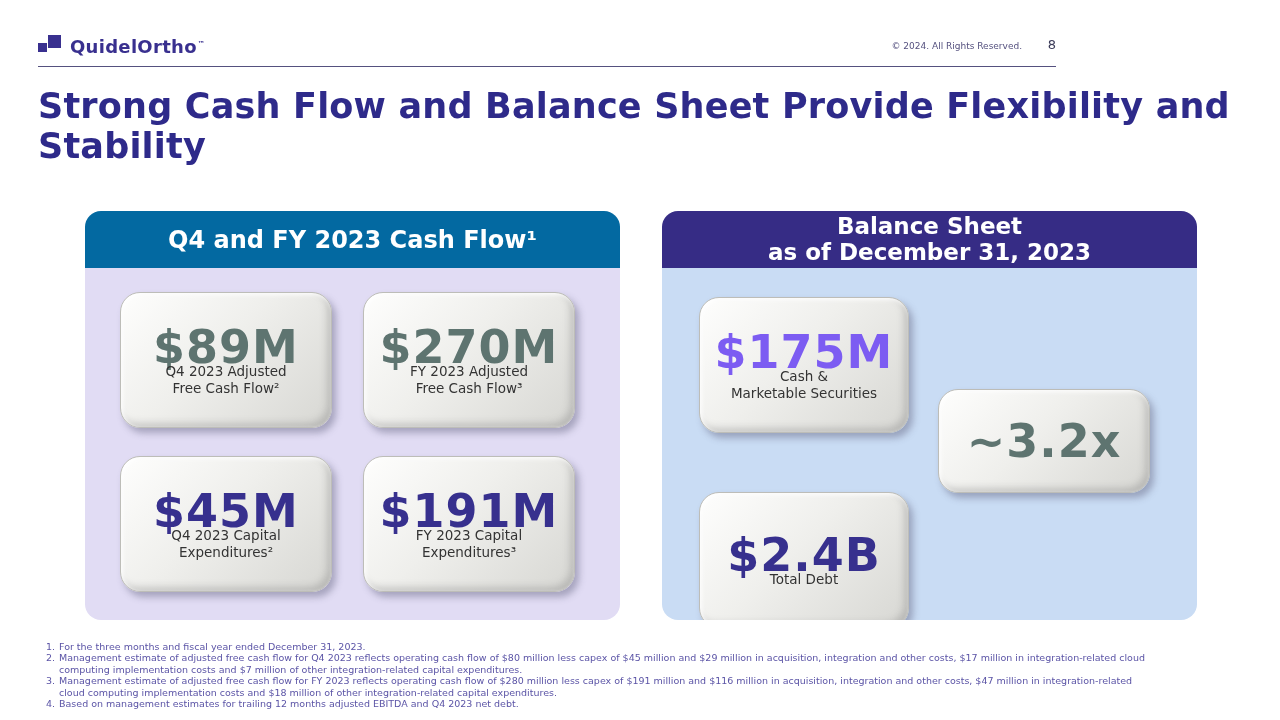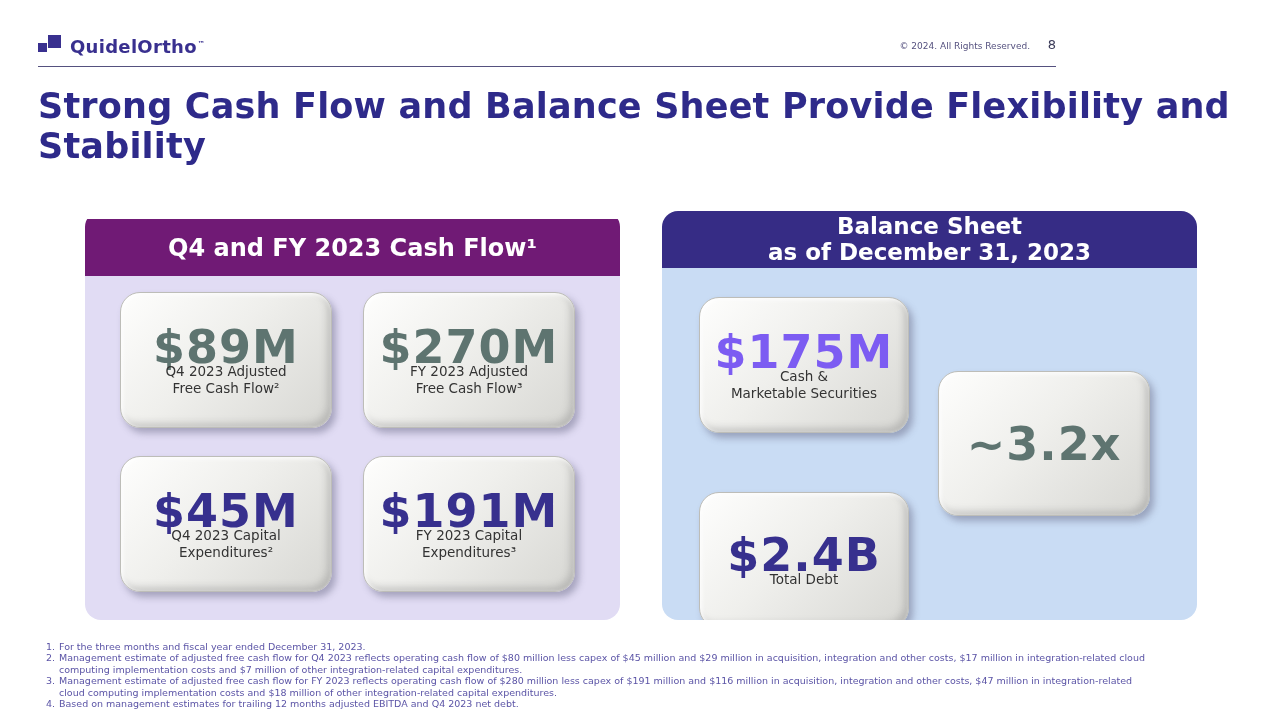--- a/index.html
+++ b/index.html
@@ -5,33 +5,33 @@
   * { margin: 0; padding: 0; box-sizing: border-box; }
   html, body { width: 1280px; height: 720px; background: #ffffff; overflow: hidden; }
   body { font-family: "DejaVu Sans", "Liberation Sans", sans-serif; position: relative; }
 
   
   .top-bar { position: absolute; left: 0; top: 0; width: 1094px; height: 70px; }
   .logo { position: absolute; left: 38px; top: 33px; display: flex; align-items: flex-start; }
   .logo-mark { width: 24px; height: 22px; margin-right: 8px; margin-top: 1px; }
   .logo-word { font-size: 18px; font-weight: 600; color: #39308f; letter-spacing: 0.3px; line-height: 22px; }
   .logo-tm { font-size: 7px; color: #39308f; vertical-align: super; margin-left: 1px; }
-  .copyright { position: absolute; right: 64px; top: 41px; font-size: 9px; color: #55517f; }
+  .copyright { position: absolute; right: 72px; top: 41px; font-size: 9px; color: #55517f; }
   .page-number { position: absolute; right: 38px; top: 37px; font-size: 13px; color: #3a3a58; }
   .header-rule { position: absolute; left: 38px; right: 38px; top: 66px; border-top: 1.6px solid #55517f; }
 
   
   .slide-title { position: absolute; left: 38px; top: 86px; font-size: 35px; font-weight: bold; color: #2e2a8a; letter-spacing: 0.2px; }
 
   
   .panel { position: absolute; top: 211px; width: 535px; height: 409px; border-radius: 16px; overflow: hidden; }
   .panel-left  { left: 85px; }
   .panel-right { left: 662px; }
   .panel-header { height: 57px; display: flex; align-items: center; justify-content: center; color: #ffffff; font-weight: bold; text-align: center; }
-  .panel-left  .panel-header { background: #701a75; font-size: 24px; margin-top: 8px; }
+  .panel-left  .panel-header { background: #0369a1; font-size: 24px; }
   .panel-right .panel-header { background: #362c85; font-size: 23px; line-height: 1.12; white-space: pre-line; }
   .panel-left  .panel-body { height: 352px; background: #e1dcf4; }
   .panel-right .panel-body { height: 352px; background: #c9dcf4; }
 
   
   .metric-card {
     position: absolute;
     border-radius: 20px;
     background: linear-gradient(135deg, #fefefd 0%, #efefec 45%, #d7d7d3 100%);
     border: 1px solid #bdbdb8;
@@ -44,21 +44,21 @@
   .metric-value { font-weight: bold; font-size: 46px; line-height: 1; letter-spacing: 1px; }
   .metric-label { font-size: 13.5px; color: #333333; line-height: 1.2; white-space: pre-line; margin-top: -7px; }
 
   
   .card-q4fcf  { left: 35px;  top: 81px;  width: 212px; height: 136px; }
   .card-fyfcf  { left: 278px; top: 81px;  width: 212px; height: 136px; }
   .card-q4capx { left: 35px;  top: 245px; width: 212px; height: 136px; }
   .card-fycapx { left: 278px; top: 245px; width: 212px; height: 136px; }
   
   .card-cash   { left: 37px;  top: 86px;  width: 210px; height: 136px; }
-  .card-ratio  { left: 276px; top: 160px; width: 212px; height: 145px; }
+  .card-ratio  { left: 276px; top: 178px; width: 212px; height: 104px; }
   .card-debt   { left: 37px;  top: 245px; width: 210px; height: 136px; margin-top: 36px; }
 
   
   .footnotes { position: absolute; left: 46px; top: 641px; width: 1100px; color: #5b54a6; font-size: 9.5px; line-height: 1.2; }
   .footnote-row { display: flex; }
   .footnote-num { width: 13px; flex: 0 0 13px; }
   .footnote-text { flex: 1; }
 </style>
 </head>
 <body>

